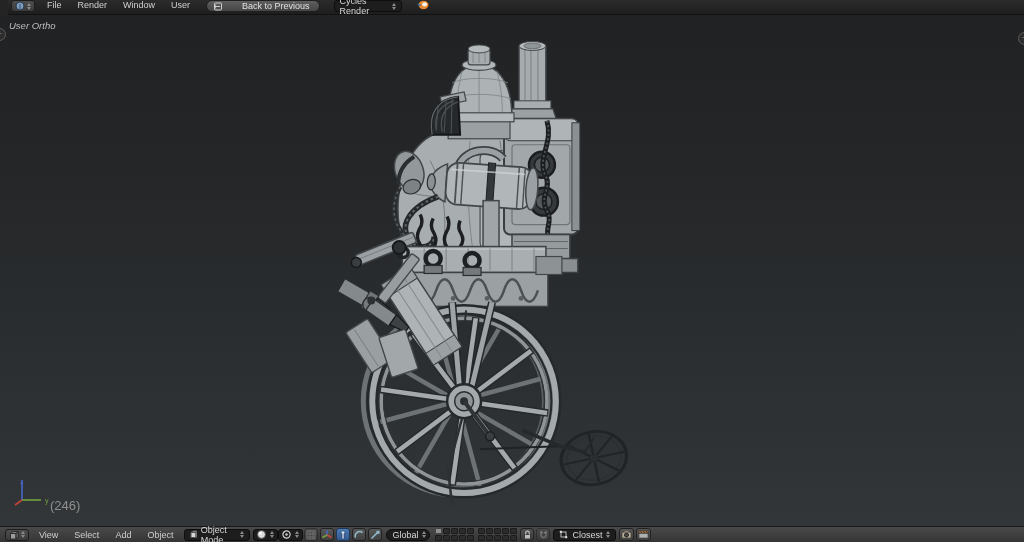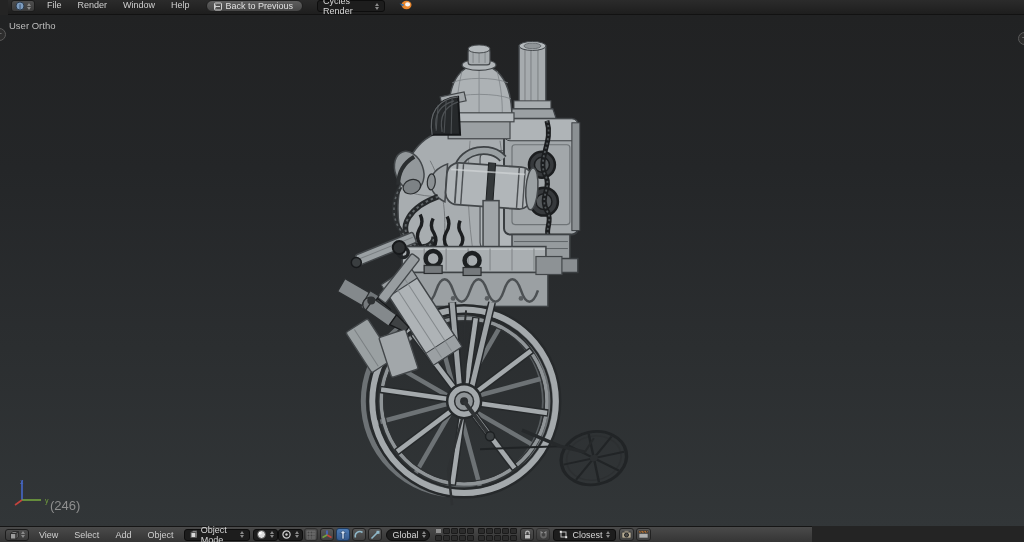--- a/index.html
+++ b/index.html
@@ -13,41 +13,41 @@
     display:flex; align-items:flex-start; font-size:9px; color:#c9c9c9; }
   .menu-item { padding:0 8px; color:#cfcfcf; cursor:default; }
   .editor-btn { display:flex; align-items:center; gap:2px; background:linear-gradient(#4e4e4e,#3a3a3a);
     border:1px solid #1c1c1c; border-radius:3px; height:12px; padding:0 3px; margin:0 4px 0 3px; }
   .dd { display:flex; align-items:center; gap:4px; background:#1d1d1d; border:1px solid #0d0d0d;
     border-radius:3px; height:12px; padding:0 5px; color:#d8d8d8; }
   .arrows { display:flex; flex-direction:column; gap:1px; }
   .arrows i { display:block; width:0; height:0; border-left:2.5px solid transparent; border-right:2.5px solid transparent; }
   .arrows .up { border-bottom:3px solid #8a8a8a; }
   .arrows .dn { border-top:3px solid #8a8a8a; }
-  .back-btn { display:flex; align-items:center; gap:4px; height:12px; margin:0 14px 0 8px;
+  .back-btn { display:flex; align-items:center; gap:20px; height:12px; margin:0 14px 0 8px;
     background:linear-gradient(#5f5f5f,#454545); border:1px solid #1f1f1f; border-radius:8px;
     padding:0 9px 0 5px; color:#e0e0e0; }
   .stats { color:#9a9a9a; margin-left:12px; white-space:nowrap; font-size:9px; }
   .logo { margin-left:14px; display:flex; align-items:center; }
 
   
   .viewport { position:absolute; top:15px; left:0; width:1024px; height:511px;
     background:linear-gradient(180deg,#212223 0%,#242628 30%,#2b2e30 65%,#323638 100%); }
-  .view-label { position:absolute; top:5px; left:9px; font-size:9.5px; color:#bdbdbd; }
+  .view-label { position:absolute; top:5px; left:9px; font-size:9.5px; color:#bdbdbd;font-style:italic; }
   .obj-label { position:absolute; bottom:13px; left:50px; font-size:13px; color:#8f8f8f;text-align:right; }
   .edge-plus { position:absolute; width:13px; height:13px; border-radius:50%;
     background:#2d2d2d; border:1px solid #5a5a5a; color:#9a9a9a; font-size:9px;
     line-height:11px; text-align:center; }
   .plus-left { left:-7px; top:13px; }
   .plus-right { right:-7px; top:17px; }
   .model-svg { position:absolute; inset:0; width:100%; height:100%; }
   .axis-gizmo { position:absolute; left:5px; bottom:18px; }
 
   
-  .bottombar { position:absolute; bottom:0; left:0; width:812px; height:16px;
+  .bottombar { position:absolute; bottom:0; left:0; width:1024px; height:16px;
     background:linear-gradient(#4a4a4a,#353535); border-top:1px solid #161616;
     display:flex; align-items:center; font-size:9px; color:#d2d2d2; padding-left:3px; }
   .bottombar .menu-item { padding:0 8px; }
   .tbtn { display:flex; align-items:center; justify-content:center; height:13px; min-width:14px;
     background:linear-gradient(#585858,#404040); border:1px solid #222; border-radius:3px; margin:0 1px; padding:0 1px; }
   .tbtn.pressed { background:linear-gradient(#4c7bb5,#35598c); border-color:#1d3永86; border-color:#1d3a5e; }
   .tbtn.flat { background:linear-gradient(#505050,#3c3c3c); }
   .layers { display:grid; grid-template-columns:repeat(5,7px); grid-auto-rows:6px; gap:1px; margin:0 2px; }
   .layers .cell { background:#2c2c2c; border:1px solid #1b1b1b; border-radius:1px; }
   .layers .cell.active { background:#8f8f8f; border-color:#444; }
@@ -63,21 +63,21 @@
       <text x="5" y="7.5" font-size="7" fill="#15202c" text-anchor="middle" font-family="Liberation Sans">i</text>
     </svg>
     <span class="arrows">
         <i class="up"></i>
         <i class="dn"></i>
       </span>
   </div>
   <span class="menu-item">File</span>
   <span class="menu-item">Render</span>
   <span class="menu-item">Window</span>
-  <span class="menu-item">Help</span>
+  <span class="menu-item">User</span>
   <div class="back-btn">
     <svg width="10" height="9">
       <rect x="2.5" y="1" width="7" height="7" rx="1" fill="none" stroke="#cfcfcf"></rect>
       <path d="M8 4.5 H2 M2 4.5 L4.2 2.6 M2 4.5 L4.2 6.4" stroke="#cfcfcf" fill="none"></path>
     </svg>
     <span>Back to Previous</span>
   </div>
   <div class="dd" style="width:68px; justify-content:space-between;">
     <span>Cycles Render</span>
     <span class="arrows">

